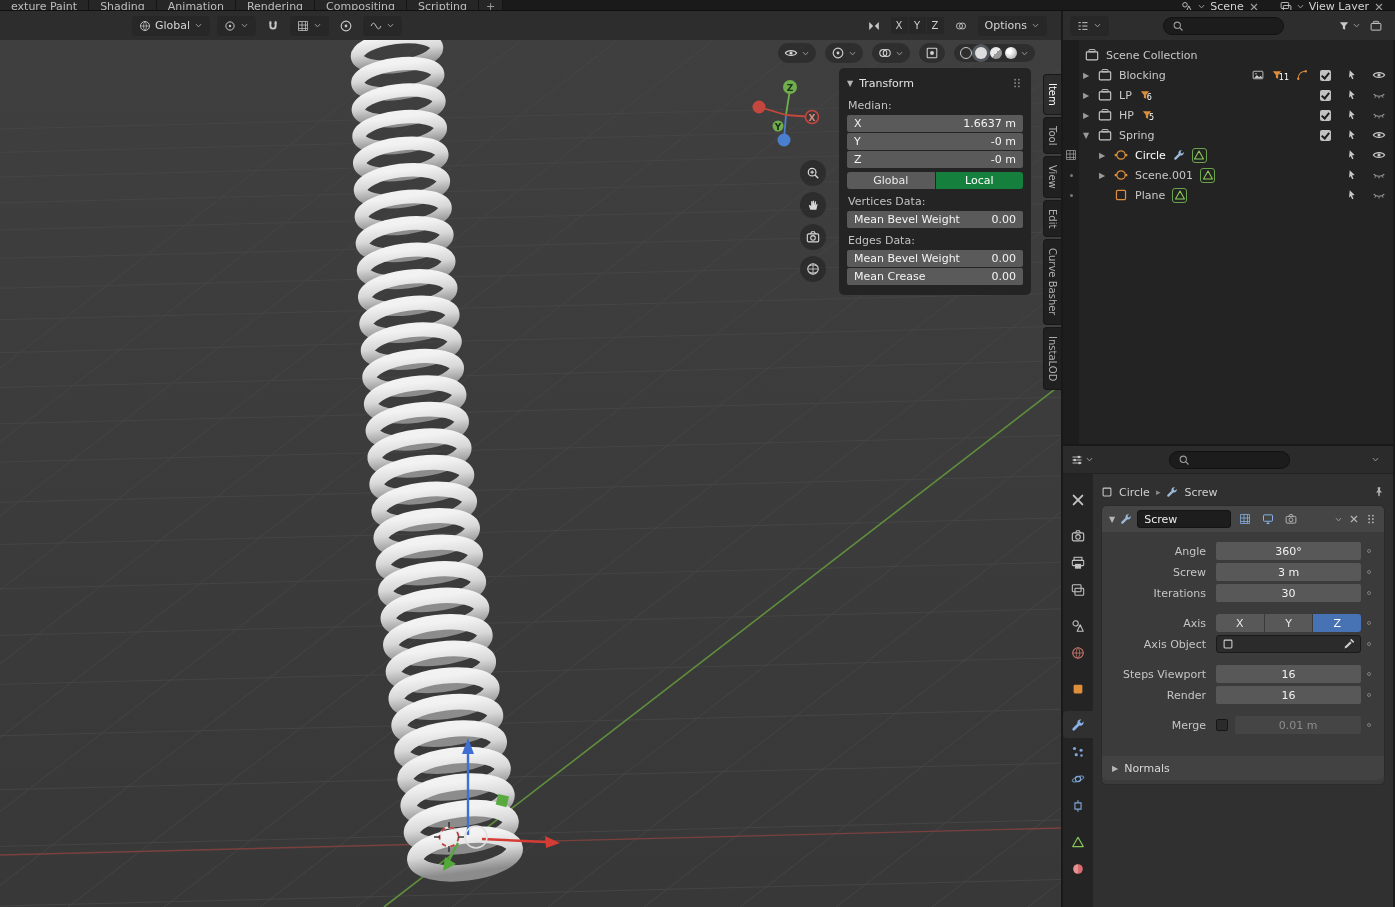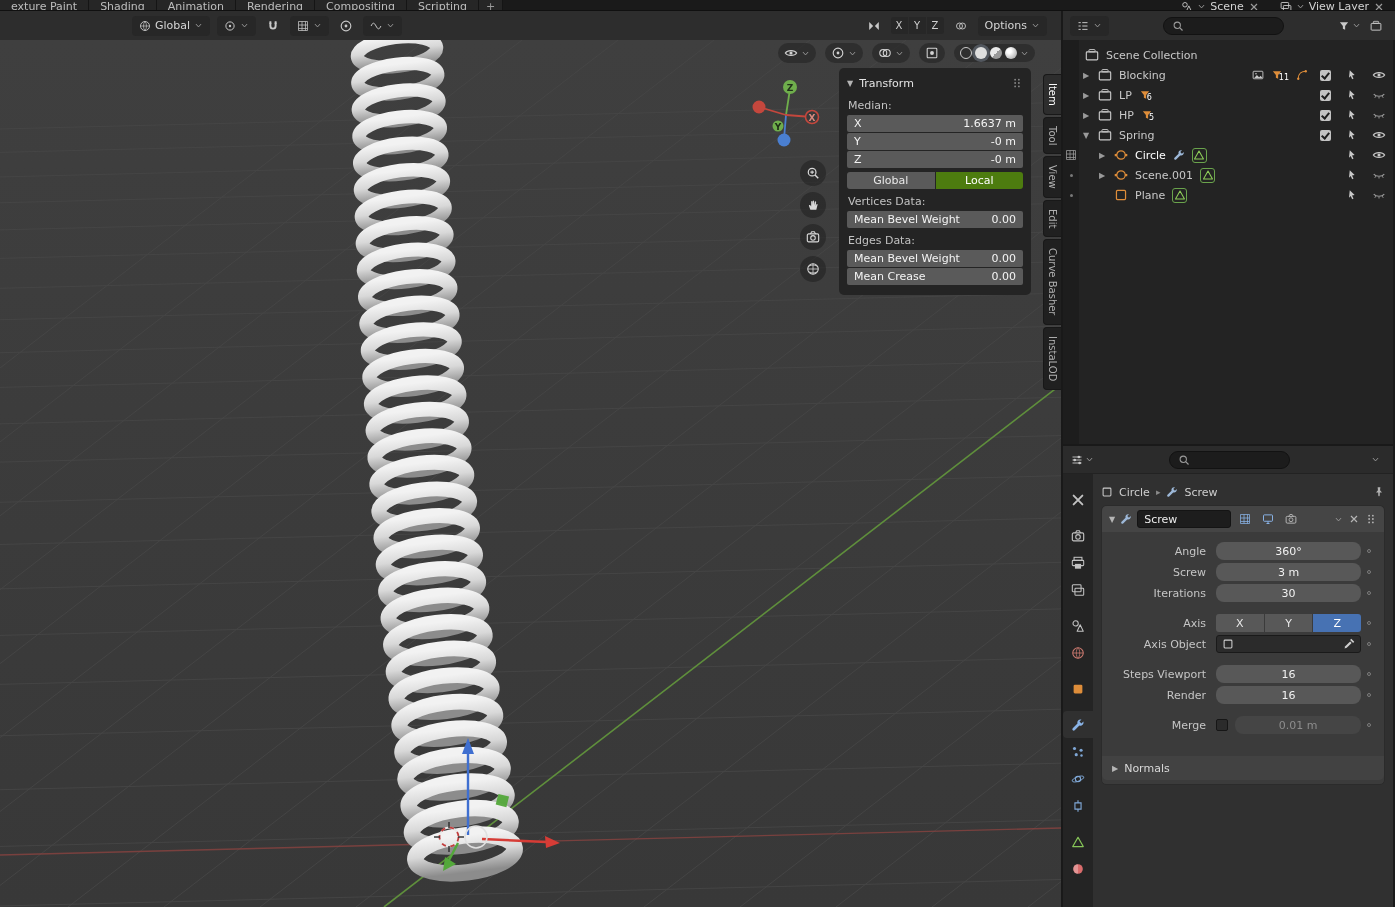--- a/index.html
+++ b/index.html
@@ -54,21 +54,21 @@
   .npanel{position:absolute;top:28px;right:30px;width:192px;background:rgba(35,35,35,.96);border-radius:5px;padding:5px 8px 9px}
   .np-head{display:flex;align-items:center;gap:6px;height:20px;color:#e4e4e4}
   .np-caret{font-size:8px;color:#b5b5b5}
   .np-drag{margin-left:auto;color:#8a8a8a}
   .np-label{color:#c2c2c2;margin:6px 1px 3px}
   .np-slider{height:17px;background:#5a5a5a;border-radius:2px;display:flex;align-items:center;justify-content:space-between;padding:0 7px;margin-bottom:1px;color:#f4f4f4}
   .np-seg{display:flex;gap:1px;margin-top:4px;height:17px}
   .np-segbtn{flex:1;background:#5a5a5a;display:flex;align-items:center;justify-content:center;color:#e8e8e8}
   .np-seg .np-segbtn:first-child{border-radius:3px 0 0 3px}
   .np-seg .np-segbtn:last-child{border-radius:0 3px 3px 0}
-  .np-segbtn.active{background:#4d7c0f;color:#fff}
+  .np-segbtn.active{background:#15803d;color:#fff}
 
   
   .vtabs{position:absolute;top:34px;right:0;display:flex;flex-direction:column;gap:2px}
   .vtab{writing-mode:vertical-rl;background:#202020;color:#b0b0b0;padding:8px 3px;border-radius:4px 0 0 4px;font-size:10px;border:1px solid #181818;border-right:none;white-space:nowrap}
   .vtab.active{background:#2d2d2d;color:#fff}
 
   
   #rightcol{width:330px;display:flex;flex-direction:column}
   #outliner{height:406px;background:#232323;position:relative;padding-top:5px;border-bottom:2px solid #191919;overflow:hidden}
   .gutcol{position:absolute;left:0;top:0;bottom:0;width:16px;background:#1d1d1d}
@@ -102,21 +102,21 @@
   .addmod .chev{margin-left:auto}
   .mpanel{background:#3b3b3b;border:1px solid #2b2b2b;border-radius:5px}
   .mp-head{height:26px;background:#454545;border-radius:5px 5px 0 0;display:flex;align-items:center;gap:5px;padding:0 7px}
   .mp-name{width:94px;height:18px;background:#1d1d1d;border:1px solid #141414;border-radius:3px;display:flex;align-items:center;padding:0 6px;color:#ededed}
   .mp-tgl{width:18px;height:18px;display:flex;align-items:center;justify-content:center;border-radius:3px}
   .mp-right{margin-left:auto;display:flex;align-items:center;gap:5px;color:#b5b5b5}
   .mp-body{padding:9px 7px 4px 2px}
   .prow{display:grid;grid-template-columns:112px 1fr 16px;align-items:center;height:20px;margin-bottom:1px}
   .prowgap{height:9px}
   .plab{text-align:right;padding-right:10px;color:#c5c5c5;white-space:nowrap}
-  .pval{height:18px;background:#585858;border-radius:8px;display:flex;align-items:center;justify-content:center;color:#f2f2f2}
+  .pval{height:18px;background:#585858;border-radius:2px;display:flex;align-items:center;justify-content:center;color:#f2f2f2}
   .pval.disabled{background:#454545;color:#8d8d8d;flex:1}
   .pdot{width:4px;height:4px;border:1px solid #7d7d7d;border-radius:50%;justify-self:center}
   .seg{display:flex;gap:1px}
   .segbtn{flex:1;height:18px;background:#585858;display:flex;align-items:center;justify-content:center;color:#e8e8e8}
   .seg .segbtn:first-child{border-radius:3px 0 0 3px}
   .seg .segbtn:last-child{border-radius:0 3px 3px 0}
   .segbtn.active{background:#4772b3;color:#fff}
   .pobj{height:18px;background:#2b2b2b;border:1px solid #1a1a1a;border-radius:3px;display:flex;align-items:center;gap:4px;padding:0 5px;color:#cfcfcf}
   .chk{width:12px;height:12px;background:#2b2b2b;border:1px solid #161616;border-radius:2px;flex:none}
   .checkwrap{display:flex;align-items:center;gap:7px;color:#9a9a9a}

